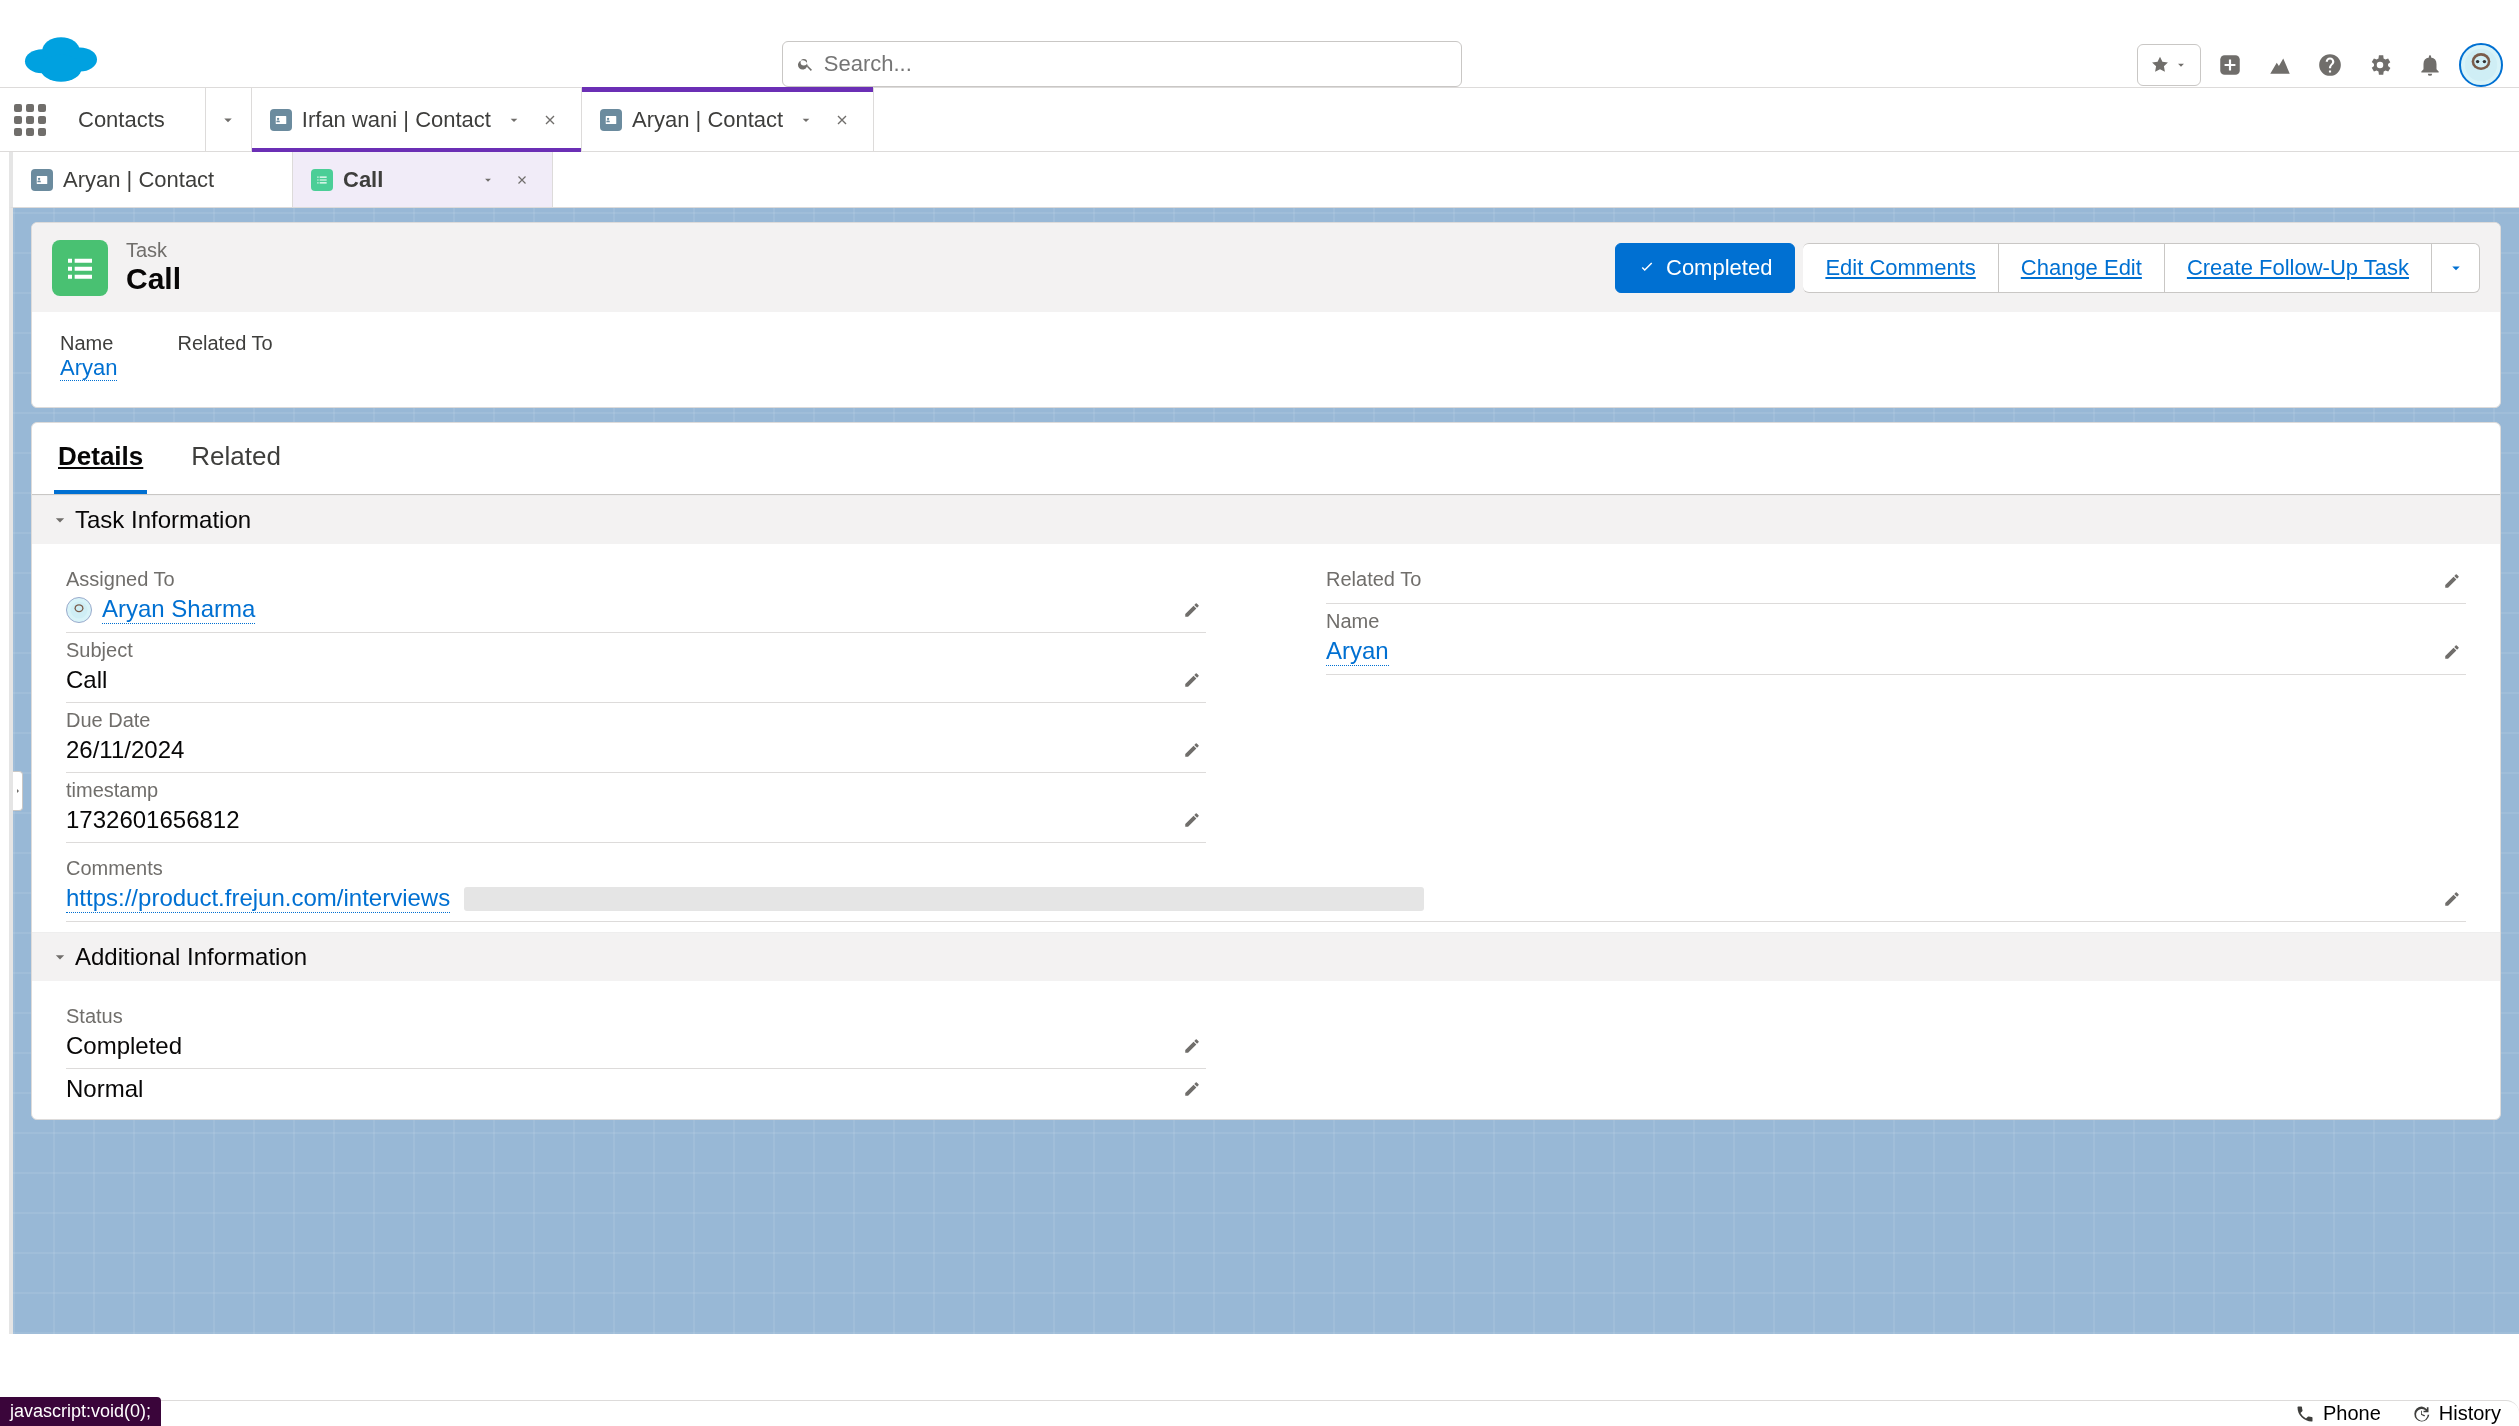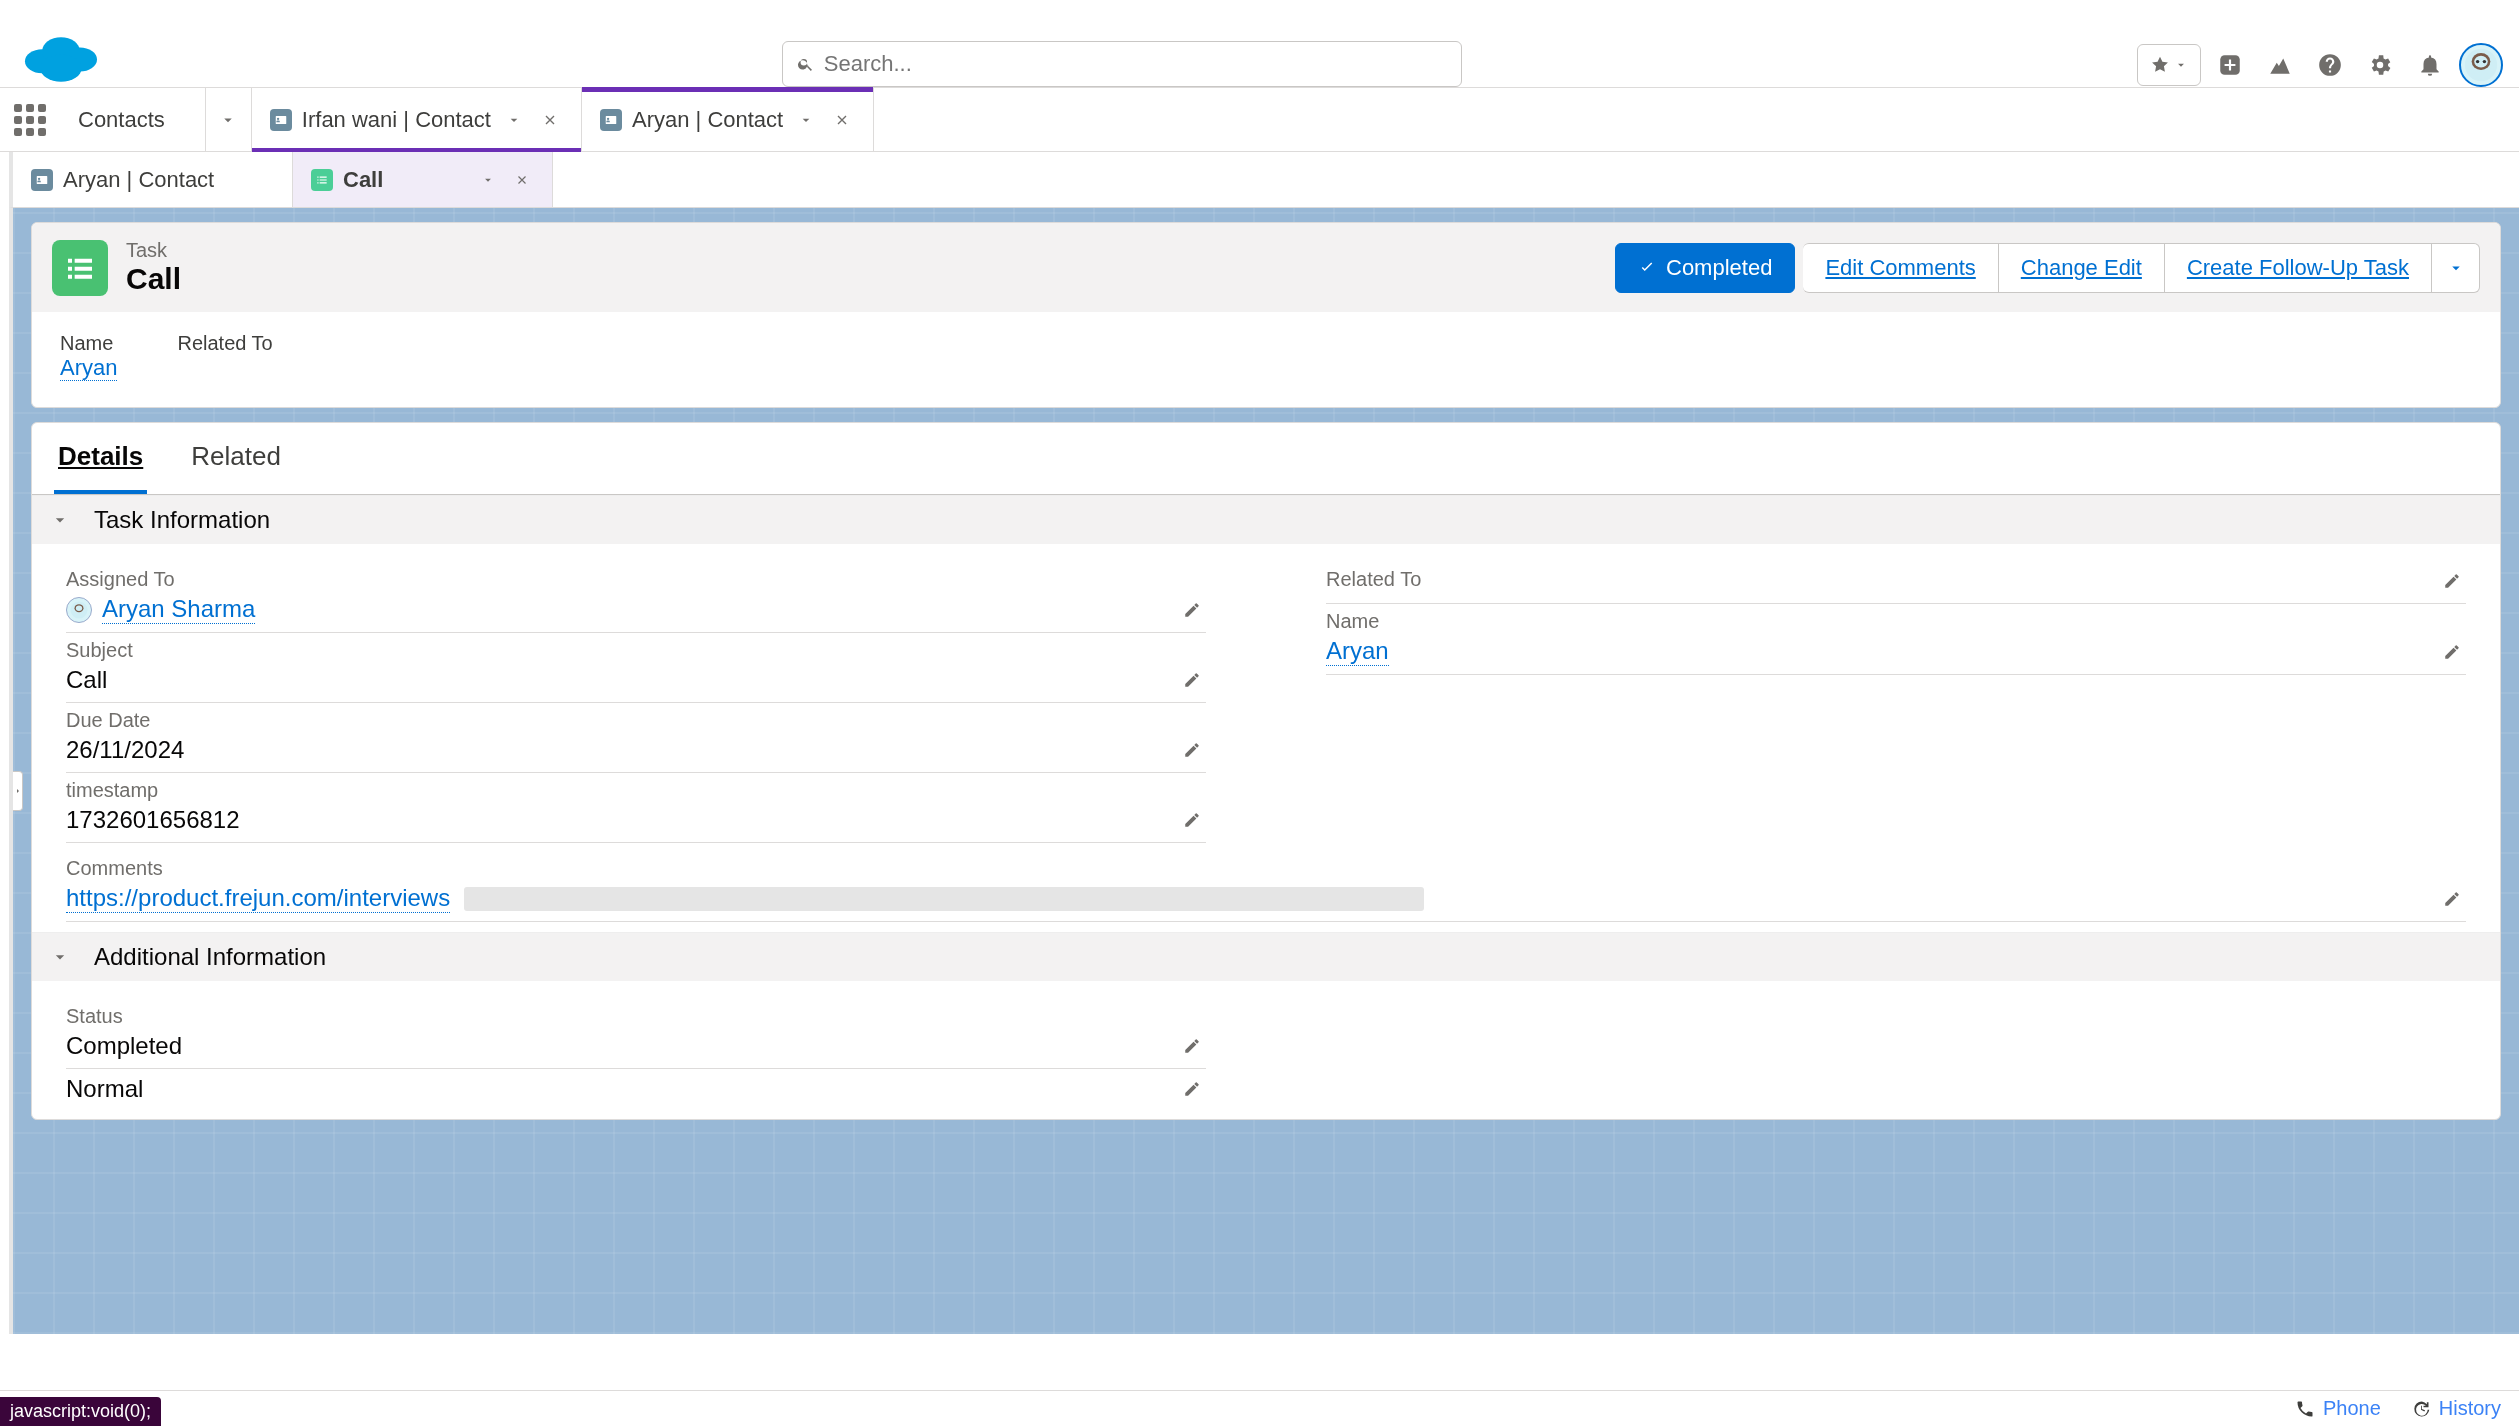--- a/index.html
+++ b/index.html
@@ -123,42 +123,42 @@
   .cf .lbl{ font-size:20px; color:#3e3e3c; }
   .cf .val a{ color:#0070d2; text-decoration:none; border-bottom:1px dotted #0070d2; font-size:22px;}
 
   
   .detail-card { background:#fff; border:1px solid #dddbda; border-radius:6px; }
   .dtabs { display:flex; border-bottom:1px solid #c9c7c5; padding: 0 22px; gap:40px; }
   .dtab { padding:18px 4px; font-size:26px; color:#3e3e3c; cursor:pointer; }
   .dtab.active { font-weight:700; text-decoration:underline; color:#080707; border-bottom:4px solid #0070d2; }
 
   .section-head {
-    display:flex; align-items:center; gap:24px; background:#f3f2f2; padding:10px 18px; font-size:24px; color:#080707;
+    display:flex; align-items:center; gap:5px; background:#f3f2f2; padding:10px 18px; font-size:24px; color:#080707;
     border-top:1px solid #eee;
   }
   .section-head svg{width:20px;height:20px;fill:#706e6b;}
 
   .twocol { display:grid; grid-template-columns: 1fr 1fr; gap: 0 120px; padding: 18px 34px 8px;}
   .fld { border-bottom:1px solid #dddbda; padding:6px 0 8px; position:relative;}
   .fld .fl{ font-size:20px; color:#706e6b; margin-bottom:4px;}
   .fld .fv{ font-size:24px; color:#080707; display:flex; align-items:center; gap:10px;}
   .fld .fv a{ color:#0070d2; text-decoration:none; border-bottom:1px dotted #0070d2;}
   .fld .mini-ava{ width:26px;height:26px;border-radius:50%;background:#d8f3f8;display:flex;align-items:center;justify-content:center; border:1px solid #9ac;}
   .fld .mini-ava svg{width:18px;height:18px;}
   .fld .edit-pencil{
     position:absolute; right:0; bottom:8px; width:28px; height:28px; display:flex; align-items:center; justify-content:center;
   }
   .fld .edit-pencil svg{width:18px;height:18px;fill:#706e6b;}
   .comments-row .fv .redact{ display:inline-block; height:24px; background:#e5e5e5; border-radius:3px; vertical-align:middle; margin-left:4px;}
 
   
   .util-bar {
-    position:fixed; left:0; right:0; bottom:0; height:36px; background:#fff; border-top:1px solid #dddbda;
-    display:flex; align-items:center; justify-content:flex-end; padding: 0 18px; gap:30px; font-size:20px; color:#3b82f6;
+    position:fixed; left:0; right:0; bottom:0; height:26px; background:#fff; border-top:1px solid #dddbda;
+    display:flex; align-items:center; justify-content:flex-end; padding: 0 18px; gap:30px; font-size:20px; color:#000000;border-radius:15px;
   }
   .util-item{display:flex; align-items:center; gap:8px;}
   .util-item svg{width:20px;height:20px;fill:#3e3e3c;}
   .js-void {
     position:fixed; left:0; bottom:0; background:#3a053a; color:#fff; font-size:18px; padding:4px 10px; border-radius:0 4px 0 0;
   }
 
   
   .split-handle{ position:absolute; left:0; top:50%; width:10px; height:40px; background:#fff; border:1px solid #c9c7c5; border-left:none; border-radius:0 4px 4px 0; display:flex;align-items:center;justify-content:center;}
   .split-handle svg{width:8px;height:14px;fill:#706e6b;}

